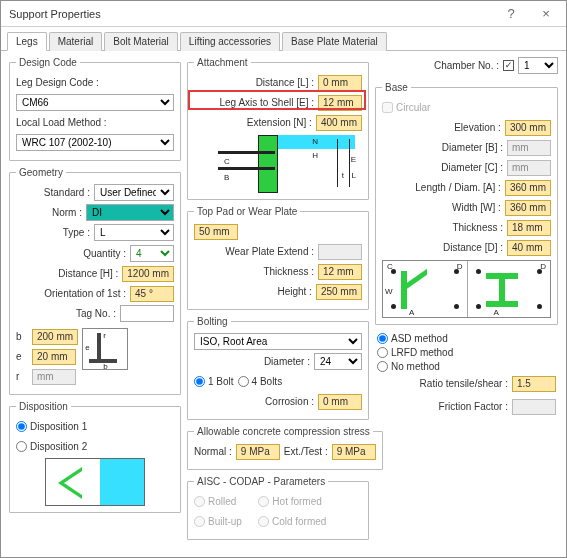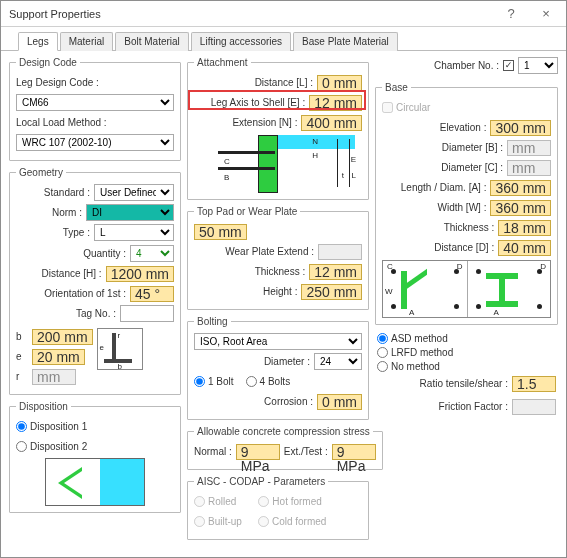--- a/index.html
+++ b/index.html
@@ -28,21 +28,21 @@
     padding: 0 6px 0 8px;
     border-bottom: 1px solid #d0d0d0;
     color: #333;
     gap: 7px;
   }
   .titlebar .title { flex: 1; font-size: 11px; }
   .titlebar .btn { width: 28px; text-align: center; color: #666; font-size: 13px; }
   .tabs {
     display: flex;
     gap: 2px;
-    padding: 4px 6px 0 17px;
+    padding: 4px 6px 0 6px;
     border-bottom: 1px solid #bbb;
   }
   .tab {
     padding: 3px 8px;
     border: 1px solid #bbb;
     border-bottom: none;
     border-radius: 2px 2px 0 0;
     background: #efefef;
     font-size: 10px;
     color: #333;
@@ -93,21 +93,21 @@
     height: 17px;
     padding: 0 3px;
   }
   select { padding: 0 1px; }
   .val {
     background: #ffe8a8;
     border: 1px solid #c9a83e;
     height: 16px;
     line-height: 14px;
     padding: 0 4px;
-    font-size: 14px;
+    font-size: 10px;
     color: #333;
     min-width: 44px;
     display: inline-block;
   }
   .val.gray { background:#eee; border-color:#bbb; color:#888; }
   .btnrow {
     display: flex;
     justify-content: flex-end;
     gap: 6px;
     padding: 6px 10px;
@@ -343,21 +343,21 @@
         <legend>Bolting</legend>
         <div style="display:flex; gap:8px;">
           <div style="flex:1">
             <div class="row">
                 <select style="width:100%"><option>ISO, Root Area</option></select>
               </div>
             <div class="row">
                 <span class="lbl right">Diameter :</span>
               <select style="width:48px"><option>24</option></select>
               </div>
-            <div class="row" style="gap:12px">
+            <div class="row" style="gap:4px">
               <label class="radio">
                   <input type="radio" checked="" style="">
                   <span>1 Bolt</span>
                 </label>
               <label class="radio">
                   <input type="radio" style="">
                   <span>4 Bolts</span>
                 </label>
             </div>
             <div class="row">

